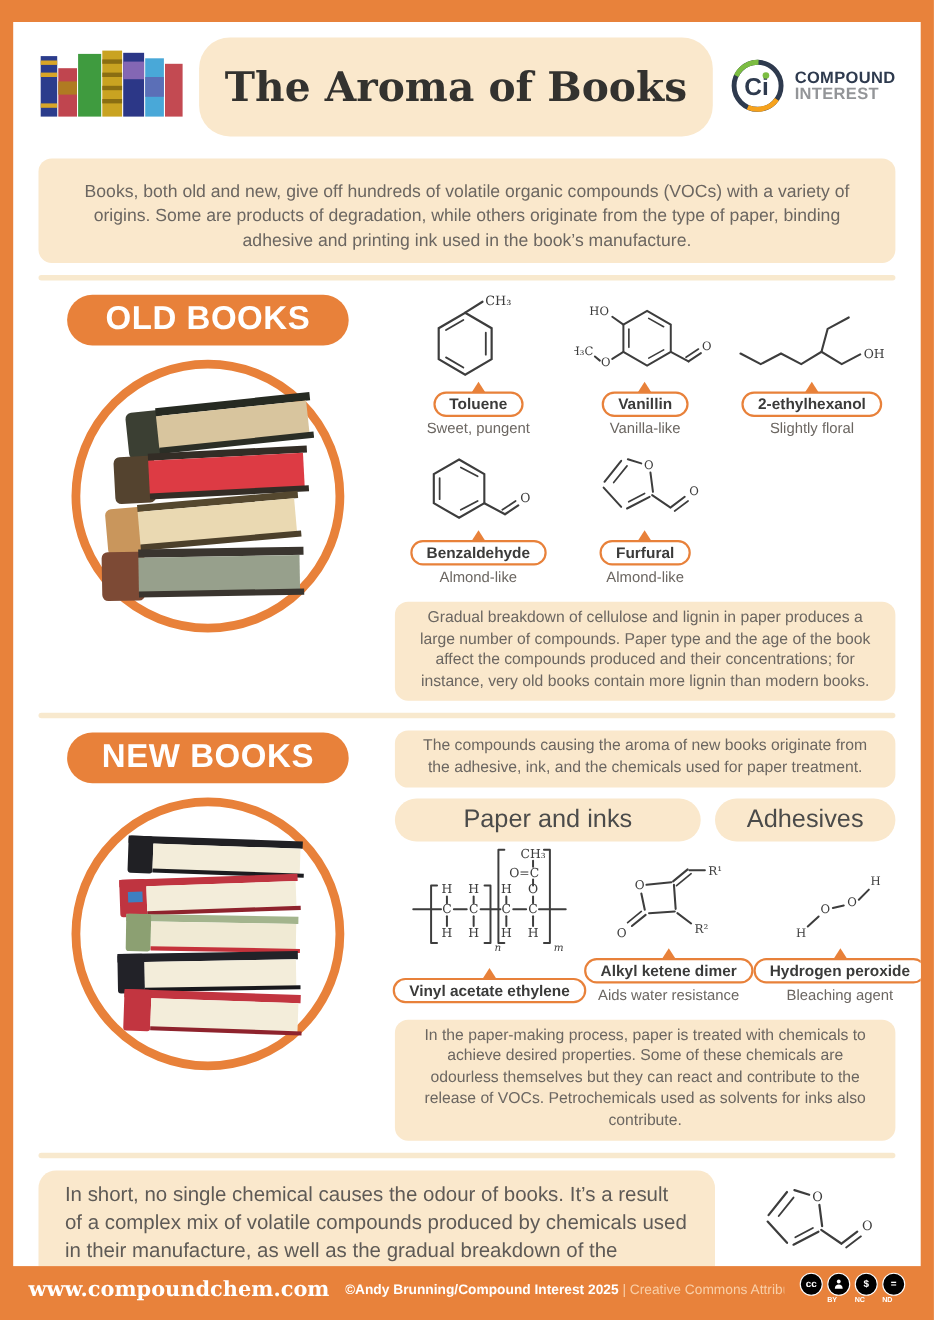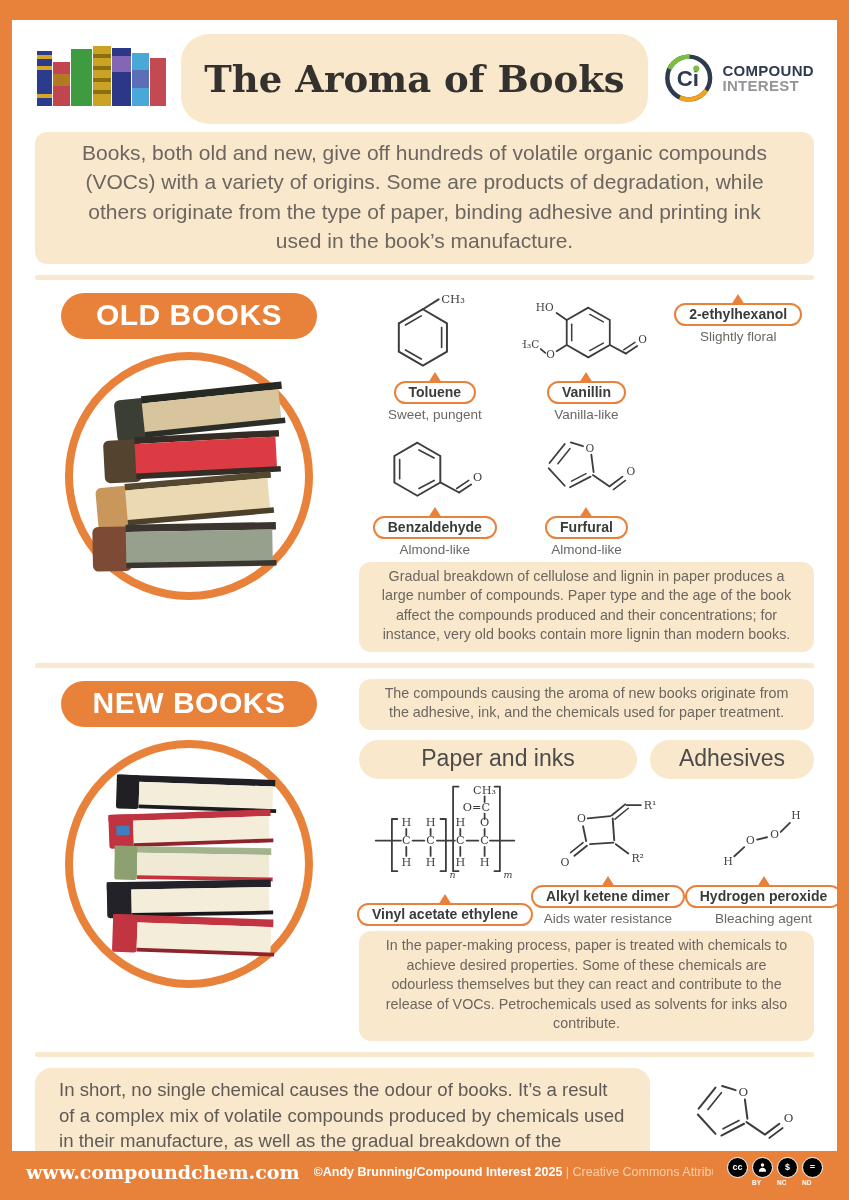--- a/index.html
+++ b/index.html
@@ -13,42 +13,42 @@
   .books-icon-wrap{width:132px;flex-shrink:0;margin-top:10px;}
   .title-box{flex:1;background:#FAE8CC;border-radius:28px;height:90px;
              display:flex;align-items:center;justify-content:center;}
   .title{font-family:"DejaVu Serif",serif;font-weight:bold;font-size:37px;color:#33322F;}
   .ci-logo{width:152px;flex-shrink:0;margin-top:16px;display:flex;align-items:center;gap:7px;}
   .ci-text{line-height:1.02;font-weight:bold;font-size:15px;letter-spacing:.3px;}
   .ci-text .t1{color:#2E3A4E;} .ci-text .t2{color:#939598;}
 
   
   .cream-box{background:#FAE8CC;border-radius:12px;color:#6B6661;text-align:center;}
-  .intro-box{margin-top:8px;padding:6px 30px 8px;font-size:21px;line-height:1.4;}
+  .intro-box{margin-top:20px;padding:20px 30px 8px;font-size:16px;line-height:1.4;}
   .divider{height:5px;background:#F8E9CE;border-radius:3px;margin:11px 0;}
 
   .section{display:flex;gap:16px;}
   .col-left{width:308px;flex-shrink:0;display:flex;flex-direction:column;align-items:center;}
   .col-right{flex:1;min-width:0;}
   .section-pill{background:#E8813A;color:#fff;font-weight:bold;font-size:30px;letter-spacing:.5px;
                 border-radius:24px;width:256px;text-align:center;padding:5px 0 7px;margin-top:2px;}
   .photo-circle{width:232px;height:232px;border-radius:50%;border:8px solid #E8813A;background:#fff;
                 margin-top:13px;display:flex;align-items:center;justify-content:center;}
 
   .compound-grid{display:grid;grid-template-columns:1fr 1fr 1fr;row-gap:4px;}
   .compound{display:flex;flex-direction:column;align-items:center;}
   .struct{height:78px;display:flex;align-items:flex-end;justify-content:center;}
   .struct.tall{height:108px;}
   .pointer{width:0;height:0;border-left:7px solid transparent;border-right:7px solid transparent;
            border-bottom:11px solid #E8813A;margin-top:3px;margin-bottom:-2px;}
   .name-pill{border:2.5px solid #E8813A;border-radius:15px;padding:1px 13px 2px;font-weight:bold;
              font-size:14px;color:#3B3B3A;background:#fff;white-space:nowrap;}
   .note{font-size:13.5px;color:#6B6661;margin-top:3px;}
 
-  .body-box{padding:5px 20px 7px;font-size:14.3px;line-height:1.37;margin-top:5px;}
+  .body-box{padding:5px 20px 7px;font-size:14.3px;line-height:1.37;margin-top:15px;}
 
   .sub-headers{display:flex;gap:13px;margin-top:10px;}
   .sub-pill{background:#FAE8CC;border-radius:22px;text-align:center;font-size:23px;color:#4B4B4A;
             padding:5px 0 7px;}
   .sub-pill.adh{width:164px;} .sub-pill.pap{flex:1;}
   .new-grid{display:grid;grid-template-columns:172px 1fr 1fr;margin-top:4px;align-items:end;}
 
   .summary{display:flex;gap:14px;margin-top:2px;}
   .summary-box{flex:1;border-radius:16px;text-align:left;padding:9px 24px;color:#5E5A56;
                font-size:18.6px;line-height:1.38;}
@@ -195,20 +195,27 @@
                 <line class="bond-thin" x1="135" y1="75" x2="150" y2="65"></line>
                 <text class="atom" x="160" y="66" text-anchor="middle">O</text>
               </svg>
             </div>
             <div class="pointer"></div>
             <div class="name-pill">Vanillin</div>
             <div class="note">Vanilla-like</div>
           </div>
 
           <div class="compound">
+            <div class="struct">
+              <svg width="136" height="74" viewBox="0 0 170 92">
+                <path class="bond" d="M4 64 L27 76 L50 64 L73 76 L96 62 L119 76 L140 65"></path>
+                <path class="bond" d="M96 62 L103 36 L127 23"></path>
+                <text class="atom" x="144" y="69">OH</text>
+              </svg>
+            </div>
             <div class="pointer"></div>
             <div class="name-pill">2-ethylhexanol</div>
             <div class="note">Slightly floral</div>
           </div>
 
 
           <div class="compound">
             <div class="struct">
               <svg width="106" height="76" viewBox="0 0 132 94">
                 <path class="bond" d="M44 18 L72.6 34.5 L72.6 67.5 L44 84 L15.4 67.5 L15.4 34.5 Z"></path>

